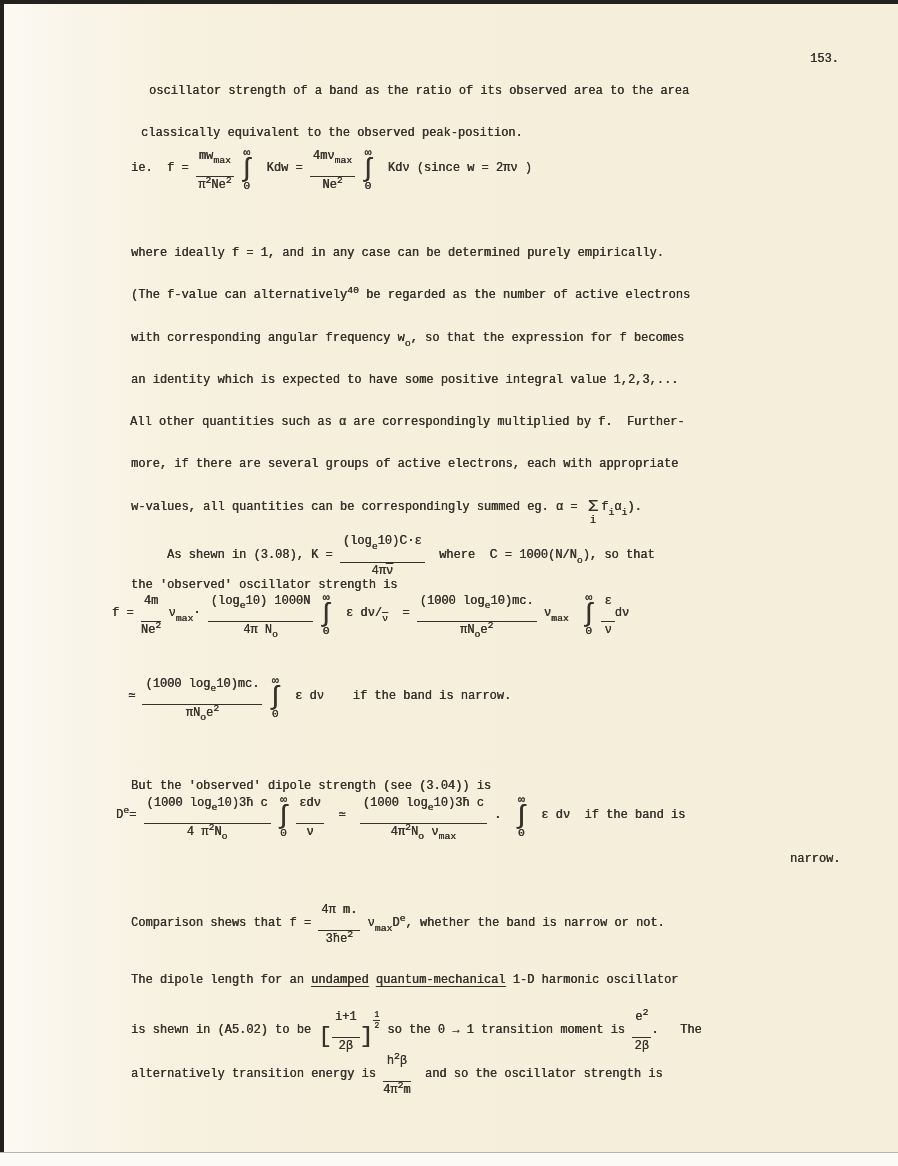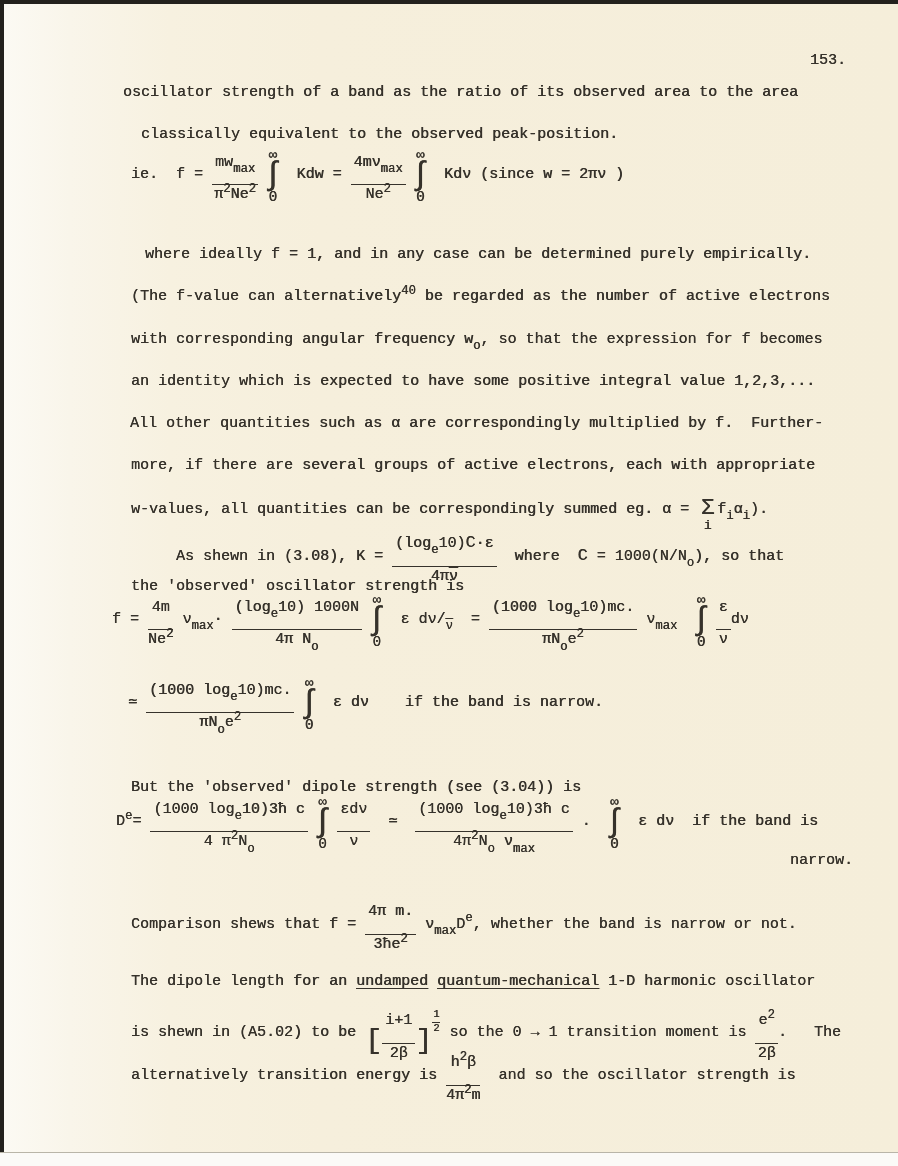--- a/index.html
+++ b/index.html
@@ -3,21 +3,21 @@
 <meta charset="utf-8">
 <style>
   * { box-sizing: border-box; }
   html, body { margin: 0; padding: 0; background: #6b6861; }
   .scan {
     position: relative;
     width: 898px; height: 1166px;
     overflow: hidden;
     background: linear-gradient(90deg, #fcfaf4 0px, #f9f5ea 70px, #f7f1e0 170px, #f6efdc 320px, #f5eeda 100%);
     font-family: "Liberation Mono", "DejaVu Sans Mono", "DejaVu Sans", monospace;
-    font-size: 15px;
+    font-size: 12px;
     color: #36322b;
     text-decoration: underline;
   }
   .edge-top  { position: absolute; top: 0; left: 0; width: 100%; height: 4px; background: #23211d; }
   .edge-left { position: absolute; top: 0; left: 0; width: 4px; height: 1152px; background: #23211d; }
   .strip-bottom { position: absolute; left: 0; bottom: 0; width: 100%; height: 14px;
                   background: #fbfaf7; border-top: 1px solid #b9b5a8; }
   .line { position: absolute; white-space: pre; line-height: 1.2; text-shadow: 0.35px 0 0 currentColor; }
   .sub { font-size: 0.82em; position: relative; top: 0.5em; }
   .sup { font-size: 0.82em; position: relative; top: -0.5em; }
@@ -40,26 +40,26 @@
 </head>
 <body>
 
 <div class="scan">
   <div class="edge-top"></div>
   <div class="edge-left"></div>
   <div class="strip-bottom"></div>
 
   <div class="line" style="top:52px;left:810px">153.</div>
 
-  <div class="line" style="top:84px;left:123px">oscillator strength of a band as the ratio of its observed area to the area</div>
+  <div class="line" style="top:84px;left:149px">oscillator strength of a band as the ratio of its observed area to the area</div>
   <div class="line" style="top:126px;left:141px">classically equivalent to the observed peak-position.</div>
 
   <div class="line" style="top:148px;left:131px"><span>ie.  f = </span><span class="frac"><span class="fn"><span>mw</span><span class="sub">max</span></span><span class="fd"><span>π</span><span class="sup">2</span><span>Ne</span><span class="sup">2</span></span></span><span class="intg"><span class="ii">∞</span><span class="is">∫</span><span class="ii">0</span></span><span> Kdw = </span><span class="frac"><span class="fn"><span>4mν</span><span class="sub">max</span></span><span class="fd"><span>Ne</span><span class="sup">2</span></span></span><span class="intg"><span class="ii">∞</span><span class="is">∫</span><span class="ii">0</span></span><span> Kdν (since w = 2πν )</span></div>
 
-  <div class="line" style="top:246px;left:145px">where ideally f = 1, and in any case can be determined purely empirically.</div>
+  <div class="line" style="top:246px;left:131px">where ideally f = 1, and in any case can be determined purely empirically.</div>
   <div class="line" style="top:288px;left:131px"><span>(The f-value can alternatively</span><span class="sup">40</span><span> be regarded as the number of active electrons</span></div>
   <div class="line" style="top:331px;left:131px"><span>with corresponding angular frequency w</span><span class="sub">o</span><span>, so that the expression for f becomes</span></div>
   <div class="line" style="top:373px;left:131px">an identity which is expected to have some positive integral value 1,2,3,...</div>
   <div class="line" style="top:415px;left:130px">All other quantities such as α are correspondingly multiplied by f.  Further-</div>
   <div class="line" style="top:499px;left:131px"><span>w-values, all quantities can be correspondingly summed eg. α = </span><span class="sum"><span class="ss">Σ</span><span class="si">i</span></span><span>f</span><span class="sub">i</span><span>α</span><span class="sub">i</span><span>).</span></div>
   <div class="line" style="top:457px;left:131px">more, if there are several groups of active electrons, each with appropriate</div>
 
   <div class="line" style="top:533px;left:131px"><span>     As shewn in (3.08), K = </span><span class="frac"><span class="fn"><span>(log</span><span class="sub">e</span><span>10)</span><span class="scriptC">C</span><span>·ε</span></span><span class="fd"><span>4π</span><span class="bar">ν</span></span></span><span>  where  </span><span class="scriptC">C</span><span> = 1000(N/N</span><span class="sub">o</span><span>), so that</span></div>
   <div class="line" style="top:578px;left:131px">the 'observed' oscillator strength is</div>
 

